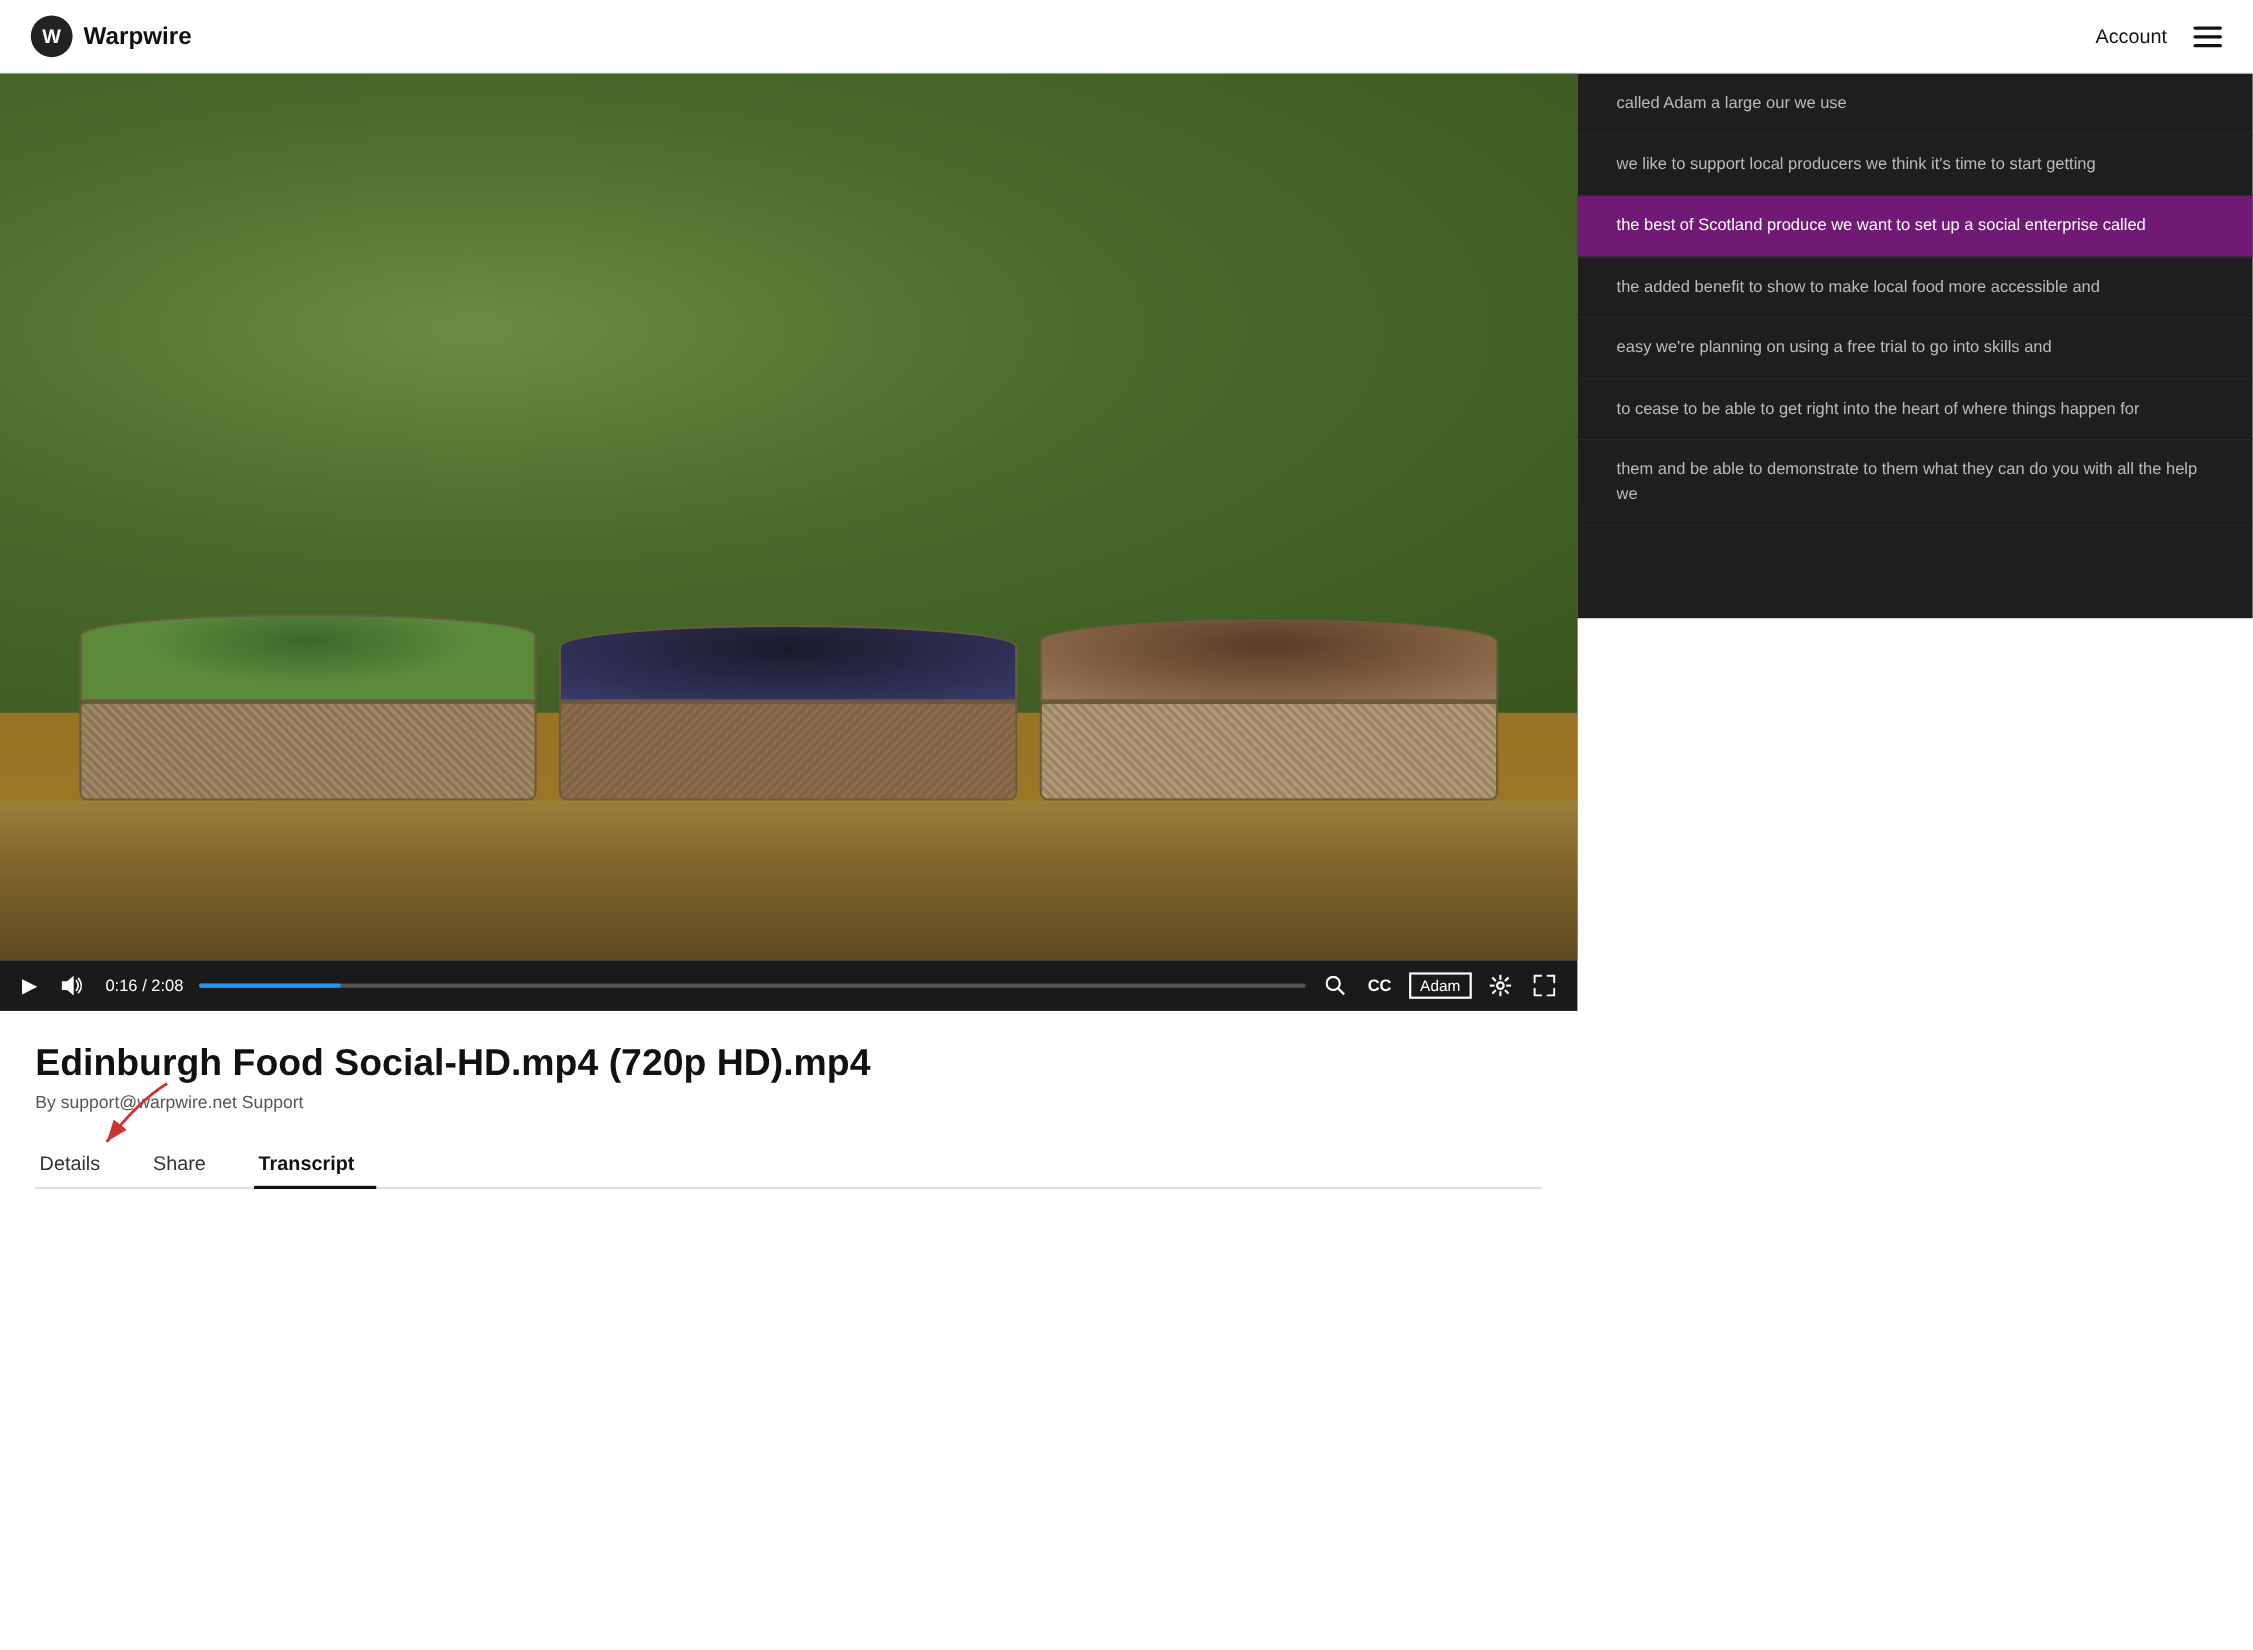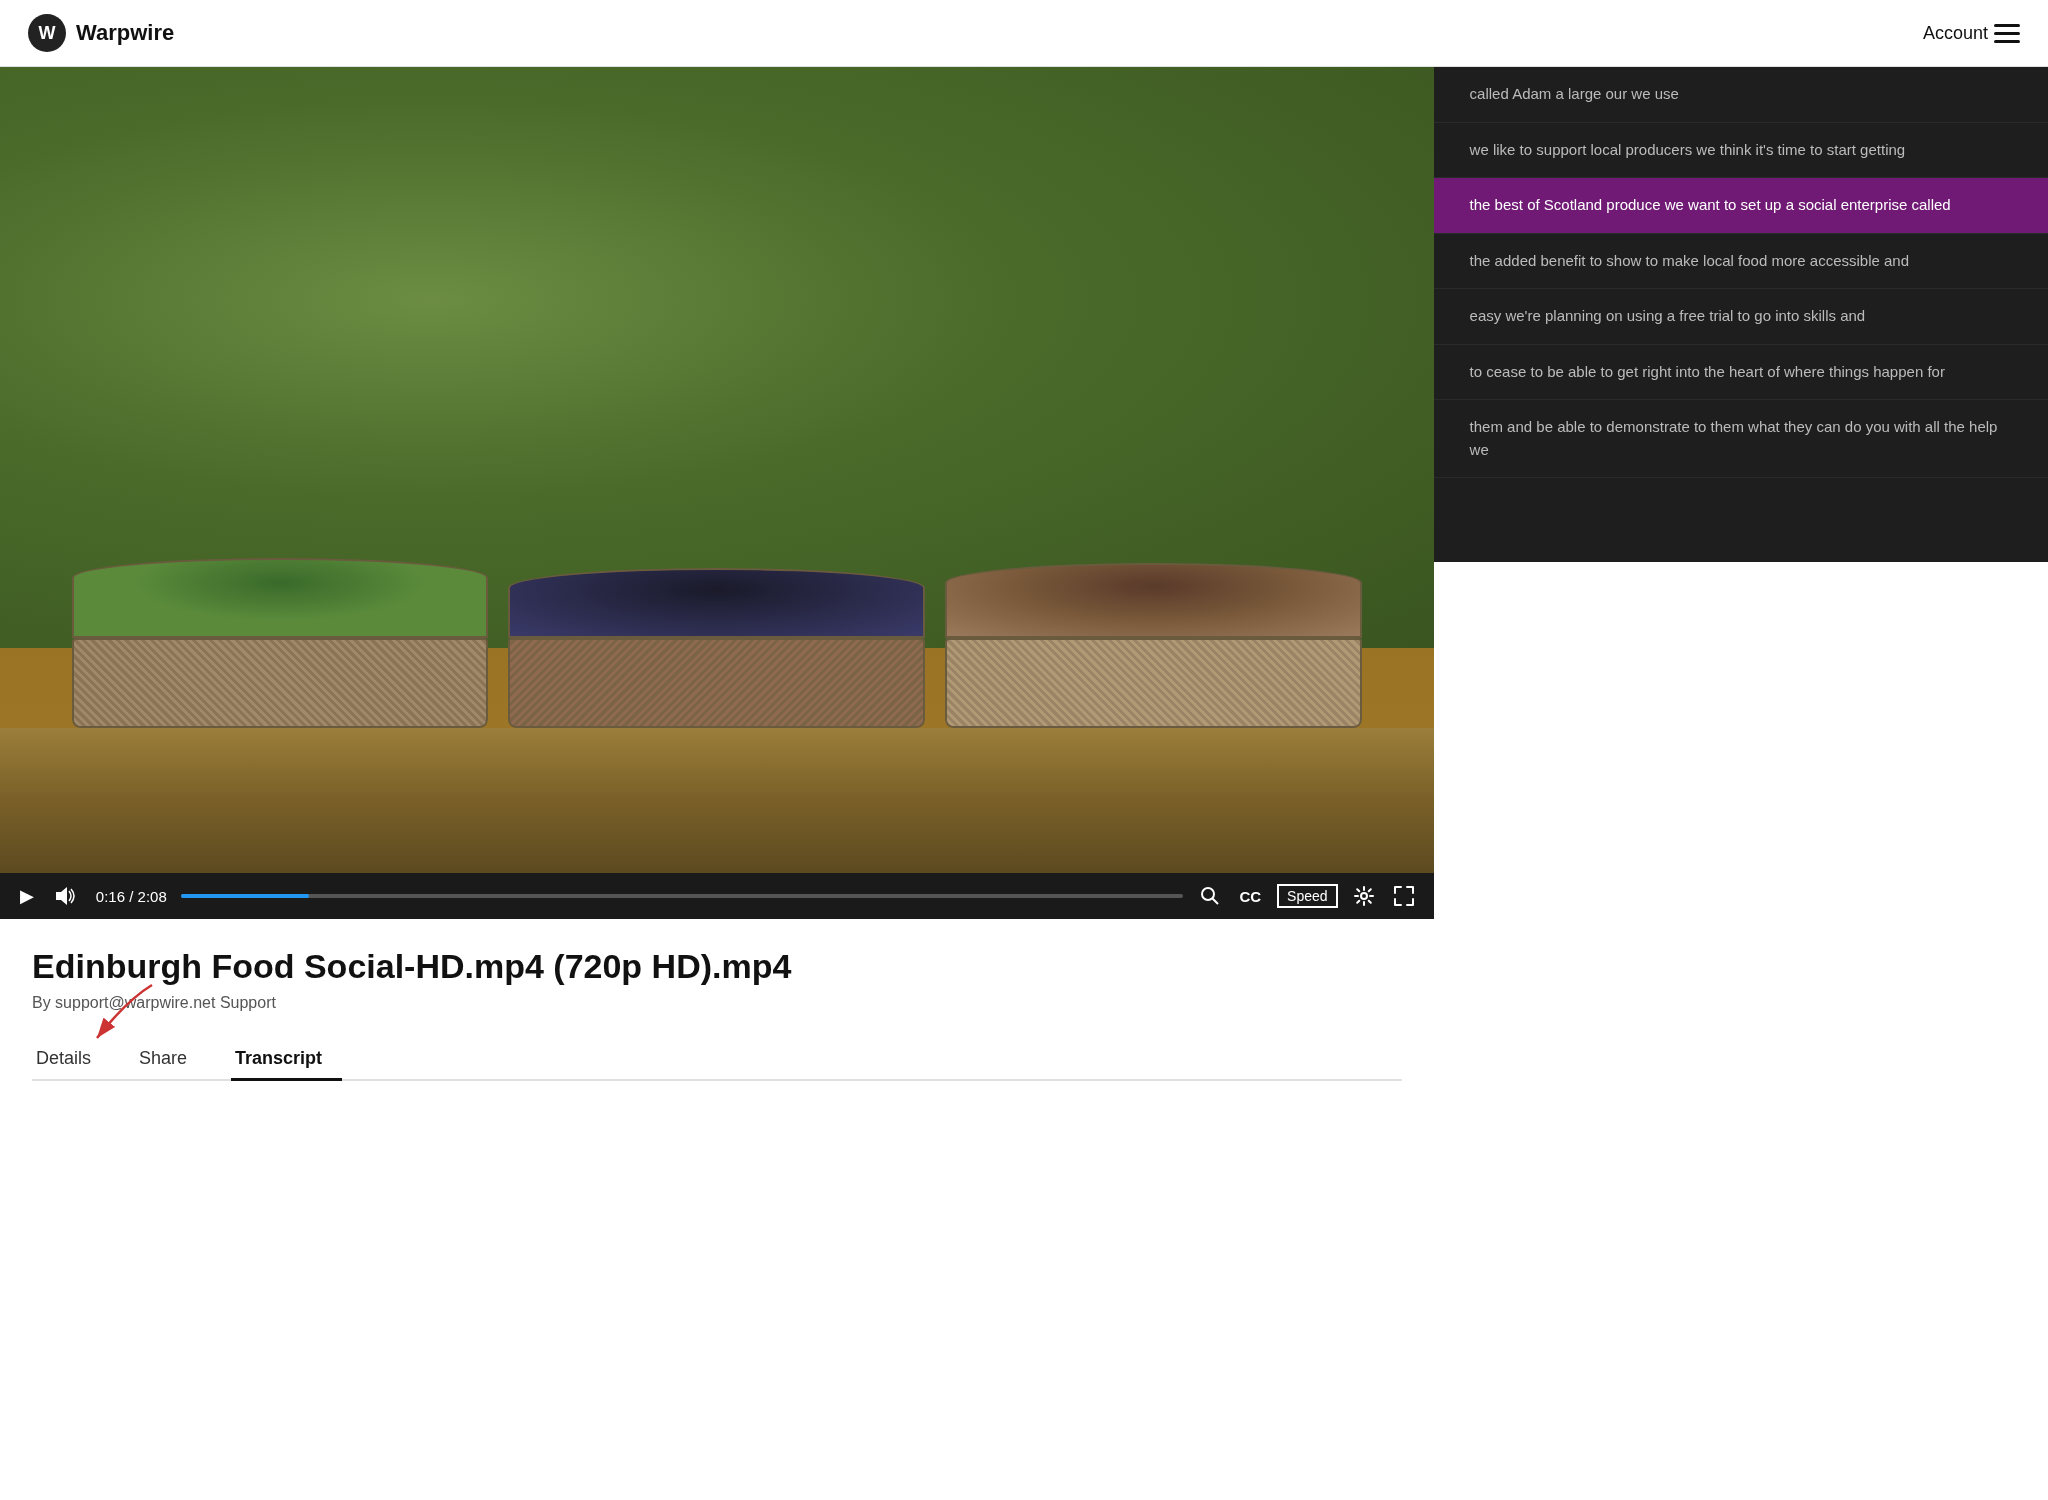--- a/index.html
+++ b/index.html
@@ -32,21 +32,21 @@
       font-size: 18px;
     }
     .logo-text {
       font-size: 22px;
       font-weight: 600;
       color: #111;
     }
     .header-right {
       display: flex;
       align-items: center;
-      gap: 6px;
+      gap: 24px;
     }
     .account-label {
       font-size: 18px;
       color: #111;
     }
     .hamburger {
       display: flex;
       flex-direction: column;
       gap: 5px;
       cursor: pointer;
@@ -333,21 +333,21 @@
         <button class="ctrl-btn">
           <svg width="18" height="18" viewBox="0 0 18 18" fill="none">
             <circle cx="7" cy="7" r="6" stroke="white" stroke-width="2"></circle>
             <line x1="11.5" y1="11.5" x2="17" y2="17" stroke="white" stroke-width="2"></line>
           </svg>
         </button>
         <button class="ctrl-btn">
           <span style="font-size:15px;font-weight:600;">CC</span>
         </button>
         <button class="speed-btn">
-          <span>Speed</span>
+          <span>Adam</span>
         </button>
         <button class="ctrl-btn">
           <svg width="20" height="20" viewBox="0 0 20 20" fill="white">
             <circle cx="10" cy="10" r="3" fill="none" stroke="white" stroke-width="2"></circle>
             <path d="M10 1v3M10 16v3M1 10h3M16 10h3M3.2 3.2l2.1 2.1M14.7 14.7l2.1 2.1M3.2 16.8l2.1-2.1M14.7 5.3l2.1-2.1" stroke="white" stroke-width="2" stroke-linecap="round"></path>
           </svg>
         </button>
         <button class="ctrl-btn">
           <svg width="20" height="20" viewBox="0 0 20 20" fill="none">
             <path d="M1 1h6M1 1v6M13 1h6M19 1v6M1 13v6M1 19h6M13 19h6M19 13v6" stroke="white" stroke-width="2" stroke-linecap="round"></path>

